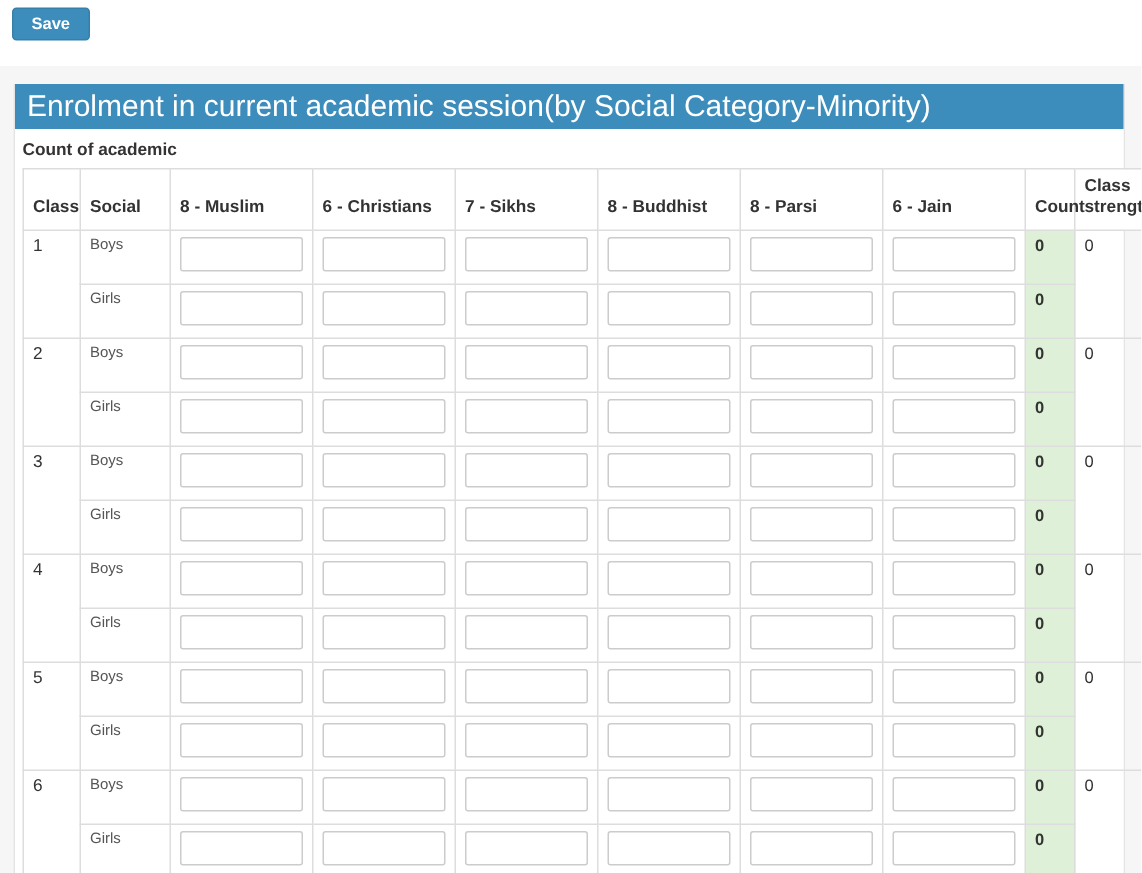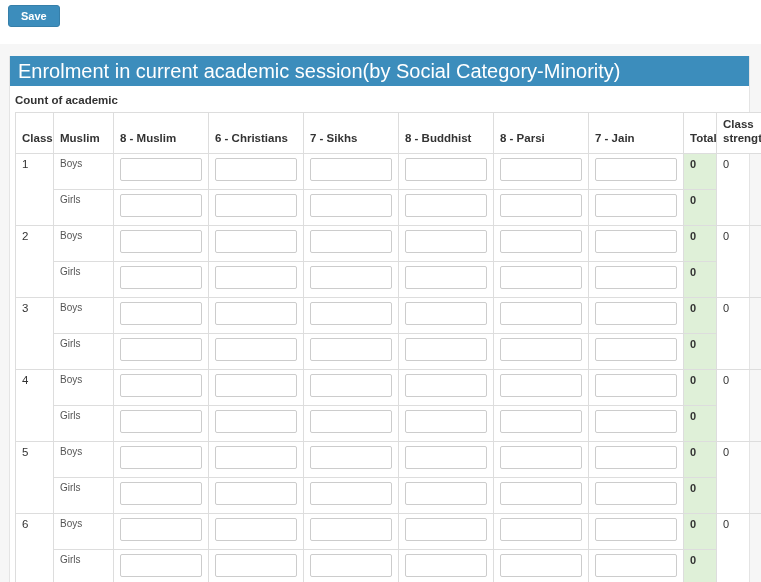--- a/index.html
+++ b/index.html
@@ -195,28 +195,28 @@
               <col class="c-min">
             <col class="c-min">
               <col class="c-min">
               <col class="c-min">
             <col class="c-total">
             <col class="c-strength">
           </colgroup>
           <thead>
             <tr>
               <th>Class</th>
-              <th>Muslim</th>
+              <th>Social</th>
               <th>8 - Muslim</th>
               <th>6 - Christians</th>
               <th>7 - Sikhs</th>
               <th>8 - Buddhist</th>
               <th>8 - Parsi</th>
-              <th>7 - Jain</th>
-              <th>Total</th>
+              <th>6 - Jain</th>
+              <th>Count</th>
               <th>Class strength</th>
             </tr>
           </thead>
           <tbody id="grid-body">
               <tr>
                 <td class="cls" rowspan="2">1</td>
                 <td class="sec">Boys</td>
                 <td class="inp">
                   <input type="text" value="" style="">
                 </td>

